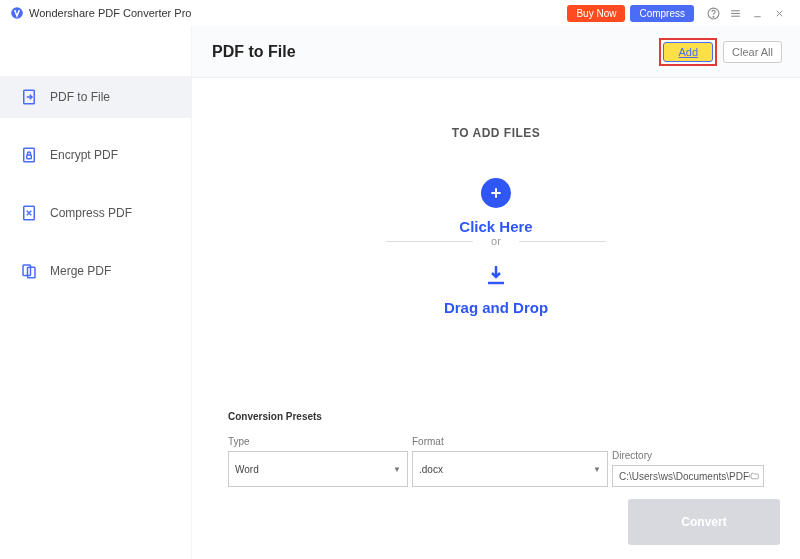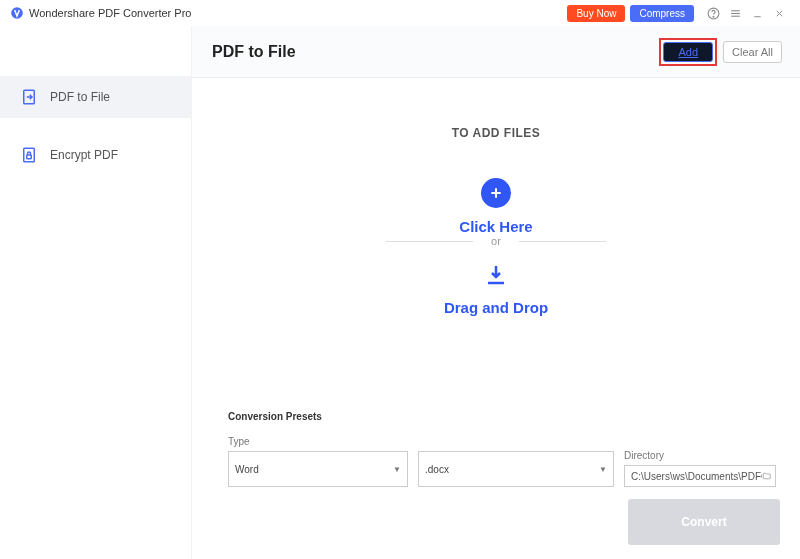--- a/index.html
+++ b/index.html
@@ -17,37 +17,37 @@
 .sidebar { width: 192px; background: #fff; padding-top: 50px; border-right: 1px solid #f3f3f3; }
 .side-item { display: flex; align-items: center; padding: 12px 20px; font-size: 12px; color: #555; cursor: pointer; margin-bottom: 16px; }
 .side-item.active { background: #f1f3f6; }
 .side-item .sicon { width: 18px; height: 18px; margin-right: 12px; flex-shrink: 0; }
 
 .main { flex: 1; display: flex; flex-direction: column; background: #fff; }
 .mainhead { height: 52px; display: flex; align-items: center; padding: 0 18px 0 20px; border-bottom: 1px solid #eee; background: #fafbfc; }
 .mainhead .ptitle { font-size: 16px; font-weight: 600; color: #222; }
 .mainhead .hspacer { flex: 1; }
 .btn-add-wrap { border: 2px solid #e53935; padding: 2px; margin-right: 6px; }
-.btn-add { border: 1px solid #4a6cf7; color: #4a6cf7; background: #0f172a; font-size: 11px; padding: 3px 14px; border-radius: 3px; cursor: pointer; text-decoration: underline; }
+.btn-add { border: 1px solid #4a6cf7; color: #4a6cf7; background: #fde047; font-size: 11px; padding: 3px 14px; border-radius: 3px; cursor: pointer; text-decoration: underline; }
 .btn-clear { border: 1px solid #ccc; color: #777; background: #fff; font-size: 11px; padding: 4px 8px; border-radius: 3px; cursor: pointer; }
 
 .dropzone { flex: 1; display: flex; flex-direction: column; align-items: center; padding-top: 48px; }
 .dz-title { font-size: 12px; color: #555; font-weight: 600; letter-spacing: 0.5px; margin-bottom: 38px; }
 .plus-circle { width: 30px; height: 30px; background: #3056f5; border-radius: 50%; display: flex; align-items: center; justify-content: center; cursor: pointer; margin-bottom: 10px; }
 .plus-circle svg { width: 16px; height: 16px; }
 .dz-click { color: #3056f5; font-size: 15px; font-weight: 700; }
 .or-row { display: flex; align-items: center; width: 220px; margin-bottom: 16px; }
 .or-row .line { flex: 1; height: 1px; background: #ddd; }
 .or-row .or-text { font-size: 11px; color: #999; padding: 0 18px; }
 .dl-icon { margin-bottom: 8px; }
 .dz-drag { color: #3056f5; font-size: 15px; font-weight: 700; }
 
 .footer { padding: 10px 20px 14px 36px; }
 .footer .cp-title { font-size: 10px; font-weight: 600; color: #333; margin-bottom: 14px; }
-.presets { display: flex; gap: 10px; align-items: flex-end; }
+.presets { display: flex; gap: 4px; align-items: flex-end; }
 .pgroup { display: flex; flex-direction: column; }
 .pgroup.type { width: 180px; }
 .pgroup.format { width: 196px; }
 .pgroup.dir { width: 152px; }
 .plabel { font-size: 10px; color: #777; margin-bottom: 4px; }
 .pselect { display: flex; align-items: center; justify-content: space-between; border: 1px solid #ccc; background: #fff; height: 36px; padding: 0 6px; font-size: 10px; color: #444; cursor: pointer; }
 .pselect .caret { font-size: 8px; color: #777; }
 .dir-box { display: flex; align-items: center; justify-content: space-between; border: 1px solid #ccc; background: #fff; height: 22px; padding: 0 4px 0 6px; font-size: 10px; color: #555; overflow: hidden; white-space: nowrap; }
 .btn-convert { width: 152px; height: 46px; background: #d7d9df; color: #fff; font-size: 12px; font-weight: 600; border: none; border-radius: 3px; margin-top: 6px; cursor: pointer; align-self: flex-end; margin-left: auto; display: block; }
 .convert-row { display: flex; justify-content: flex-end; margin-top: 6px; }
@@ -101,20 +101,34 @@
       <span>PDF to File</span>
     </div>
     <div class="side-item">
       <svg class="sicon" viewBox="0 0 24 24" fill="none" stroke="#4a6cf7" stroke-width="2">
           <rect x="5" y="3" width="14" height="18" rx="1"></rect>
           <rect x="9" y="12" width="6" height="5" rx="1"></rect>
           <path d="M10 12v-2a2 2 0 0 1 4 0v2"></path>
         </svg>
       <span>Encrypt PDF</span>
     </div>
+    <div class="side-item">
+      <svg class="sicon" viewBox="0 0 24 24" fill="none" stroke="#4a6cf7" stroke-width="2">
+          <rect x="5" y="3" width="14" height="18" rx="1"></rect>
+          <path d="M9 9l3 3 3-3M9 15l3-3 3 3"></path>
+        </svg>
+      <span>Compress PDF</span>
+    </div>
+    <div class="side-item">
+      <svg class="sicon" viewBox="0 0 24 24" fill="none" stroke="#4a6cf7" stroke-width="2">
+          <rect x="4" y="4" width="10" height="14" rx="1"></rect>
+          <rect x="10" y="7" width="10" height="14" rx="1"></rect>
+        </svg>
+      <span>Merge PDF</span>
+    </div>
   </div>
 
   <div class="main">
     <div class="mainhead">
       <span class="ptitle">PDF to File</span>
       <span class="hspacer"></span>
       <span class="btn-add-wrap">
         <button class="btn-add">Add</button>
       </span>
       <button class="btn-clear">Clear All</button>
@@ -147,20 +161,21 @@
       <div class="cp-title">Conversion Presets</div>
       <div class="presets">
         <div class="pgroup type">
           <span class="plabel">Type</span>
           <div class="pselect">
             <span>Word</span>
             <span class="caret">▼</span>
           </div>
         </div>
         <div class="pgroup format">
+          <span class="plabel">Format</span>
           <div class="pselect">
             <span>.docx</span>
             <span class="caret">▼</span>
           </div>
         </div>
         <div class="pgroup dir">
           <span class="plabel">Directory</span>
           <div class="dir-box">
             <span style="overflow:hidden;text-overflow:clip;">C:\Users\ws\Documents\PDFConvert</span>
             <svg width="12" height="12" viewBox="0 0 24 24" fill="none" stroke="#999" stroke-width="2">

